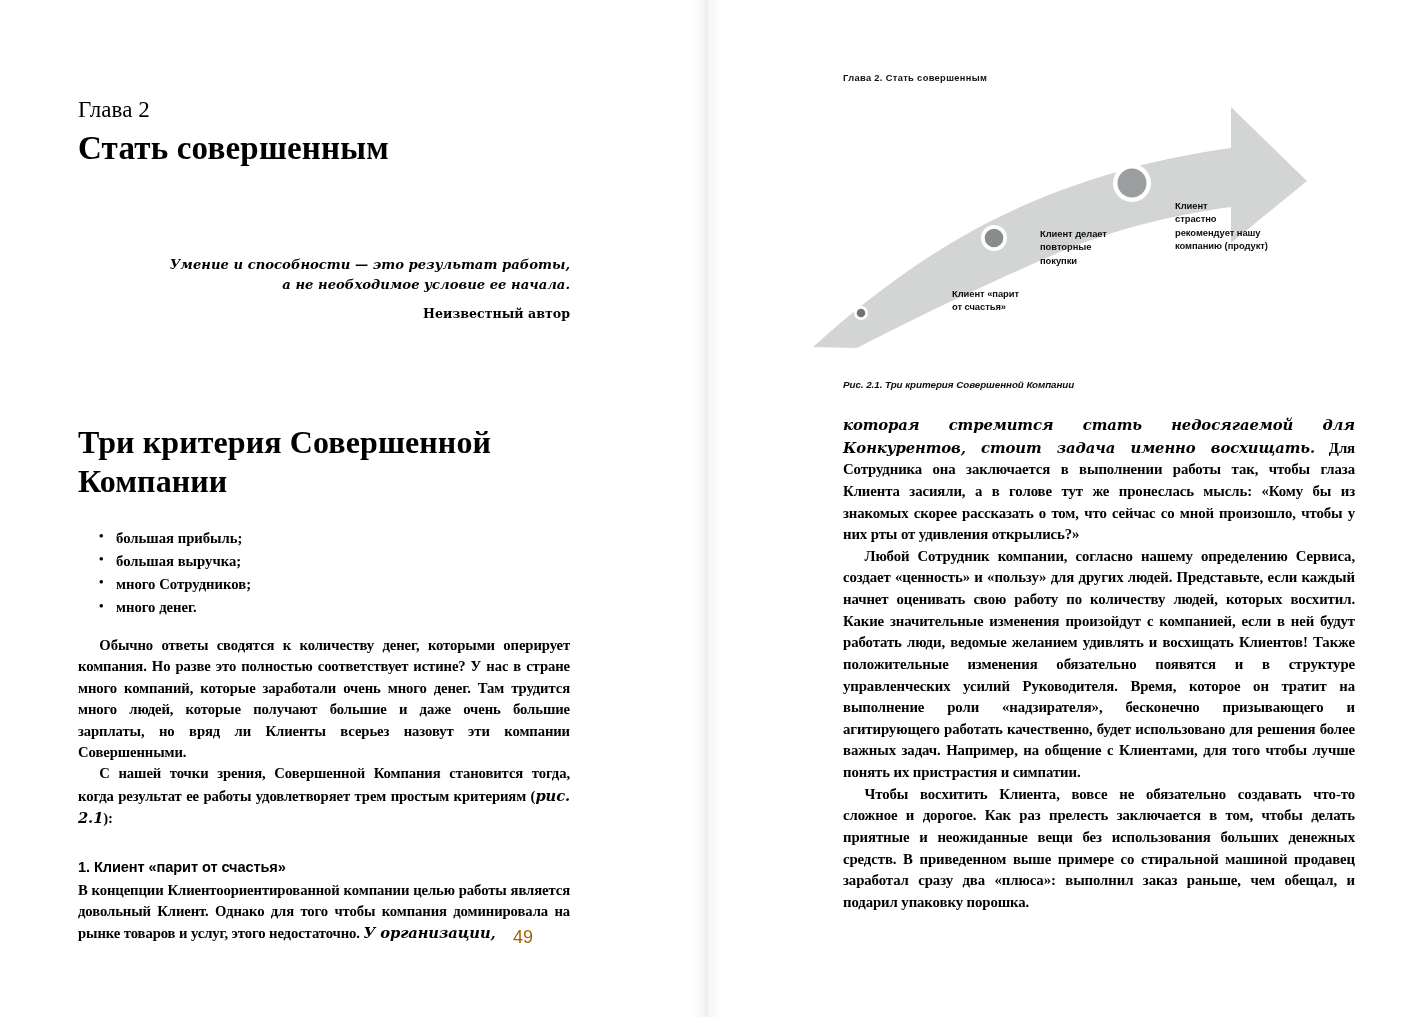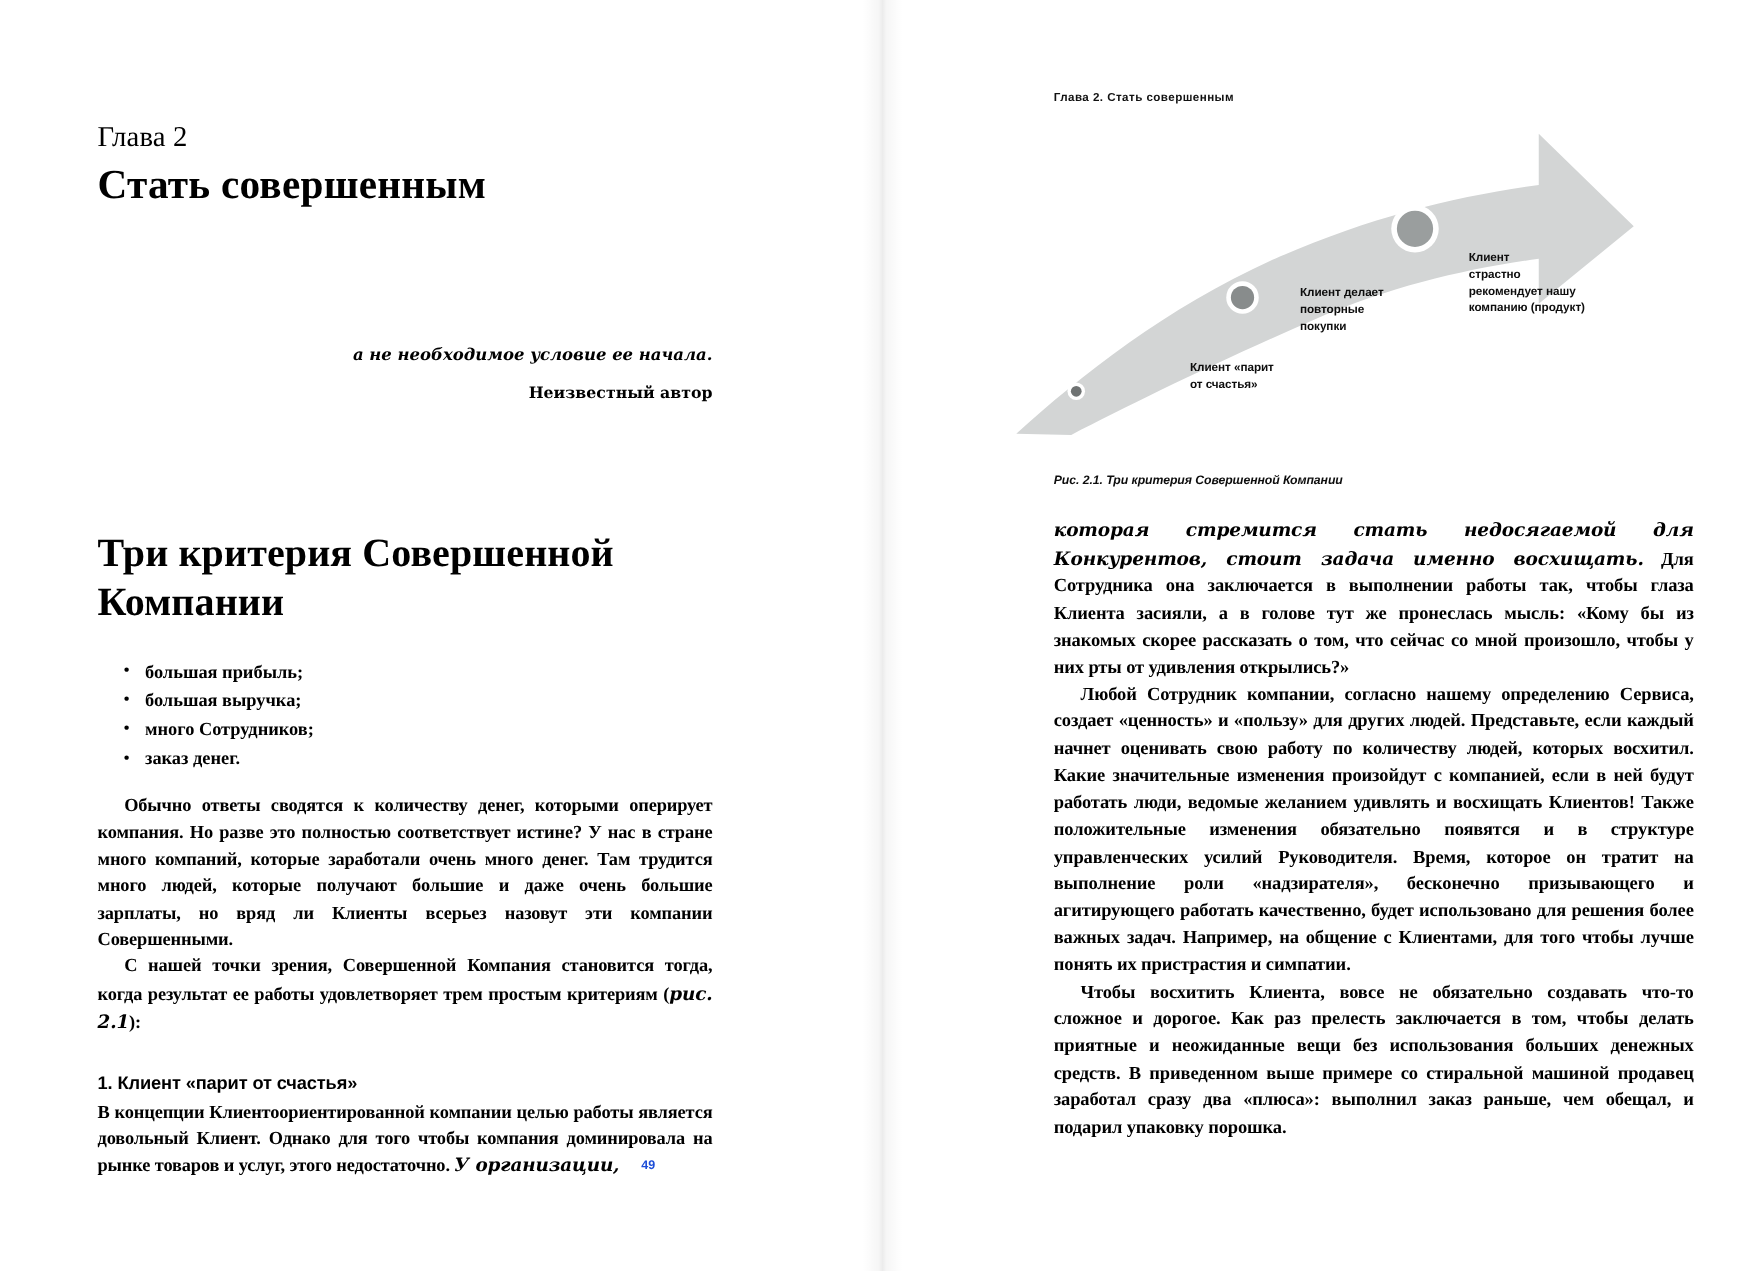--- a/index.html
+++ b/index.html
@@ -130,23 +130,23 @@
     font-size: 14.6px;
     line-height: 1.3;
     margin-top: 28px;
     margin-bottom: 3px;
     letter-spacing: -0.1px;
   }
 
   .folio {
     position: absolute;
     font-family: "Liberation Sans", "DejaVu Sans", sans-serif;
-    font-weight: bold;
-    font-size: 10px;
-    color: #1d4ed8;
+    font-weight: normal;
+    font-size: 18px;
+    color: #a16207;
   }
   .folio-left  { left: 513px; top: 927px; }
 
   .running-head {
     position: absolute;
     left: 138px;
     top: 73px;
     font-family: "Liberation Sans", "DejaVu Sans", sans-serif;
     font-weight: bold;
     font-size: 9.3px;
@@ -210,33 +210,33 @@
 <div class="spread">
 
   <div class="page page-left">
     <div class="left-content">
 
       <div class="chapter-kicker">Глава 2</div>
 
       <h1 class="chapter-title">Стать совершенным</h1>
 
       <div class="epigraph">
-        <br>
+        <span>Умение и способности — это результат работы,</span><br>
         <span>а не необходимое условие ее начала.</span>
         <span class="attrib">Неизвестный автор</span>
       </div>
 
       <h2 class="section-heading">Три критерия Совершенной Компании</h2>
 
 
       <ul class="bullets">
         <li>большая прибыль;</li>
         <li>большая выручка;</li>
         <li>много Сотрудников;</li>
-        <li>заказ денег.</li>
+        <li>много денег.</li>
       </ul>
 
       <div class="gap-after-bullets"></div>
 
       <p class="body-p indent">Обычно ответы сводятся к количеству денег, которыми оперирует компания. Но разве это полностью соответствует истине? У нас в стране много компаний, которые заработали очень много денег. Там трудится много людей, которые получают большие и даже очень большие зарплаты, но вряд ли Клиенты всерьез назовут эти компании Совершенными.</p>
 
       <p class="body-p indent tight"><span>С нашей точки зрения, Совершенной Компания становится тогда, когда результат ее работы удовлетворяет трем простым критериям (</span><span class="ital">рис. 2.1</span><span>):</span></p>
 
       <h3 class="subheading">1. Клиент «парит от счастья»</h3>
 

